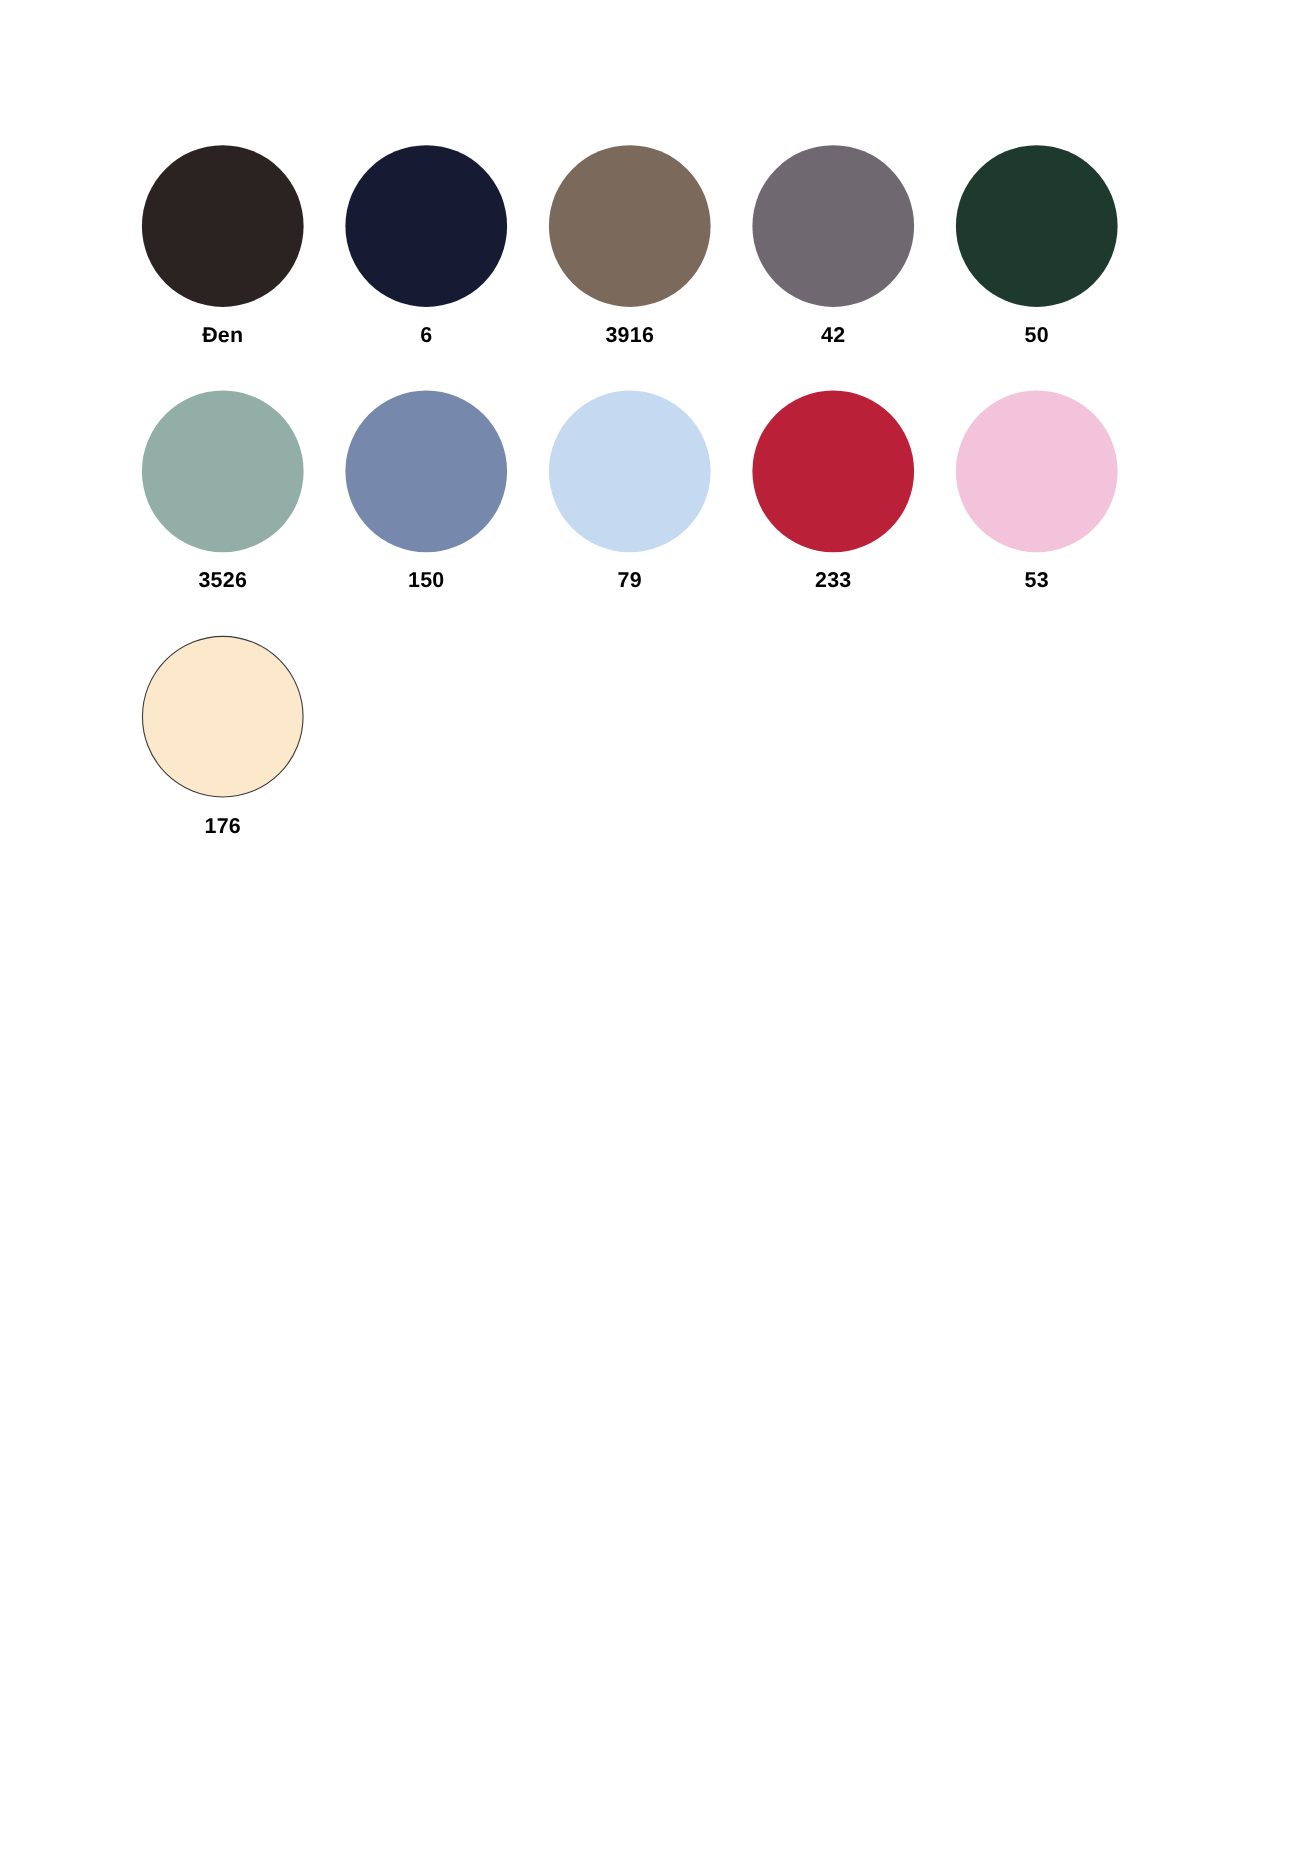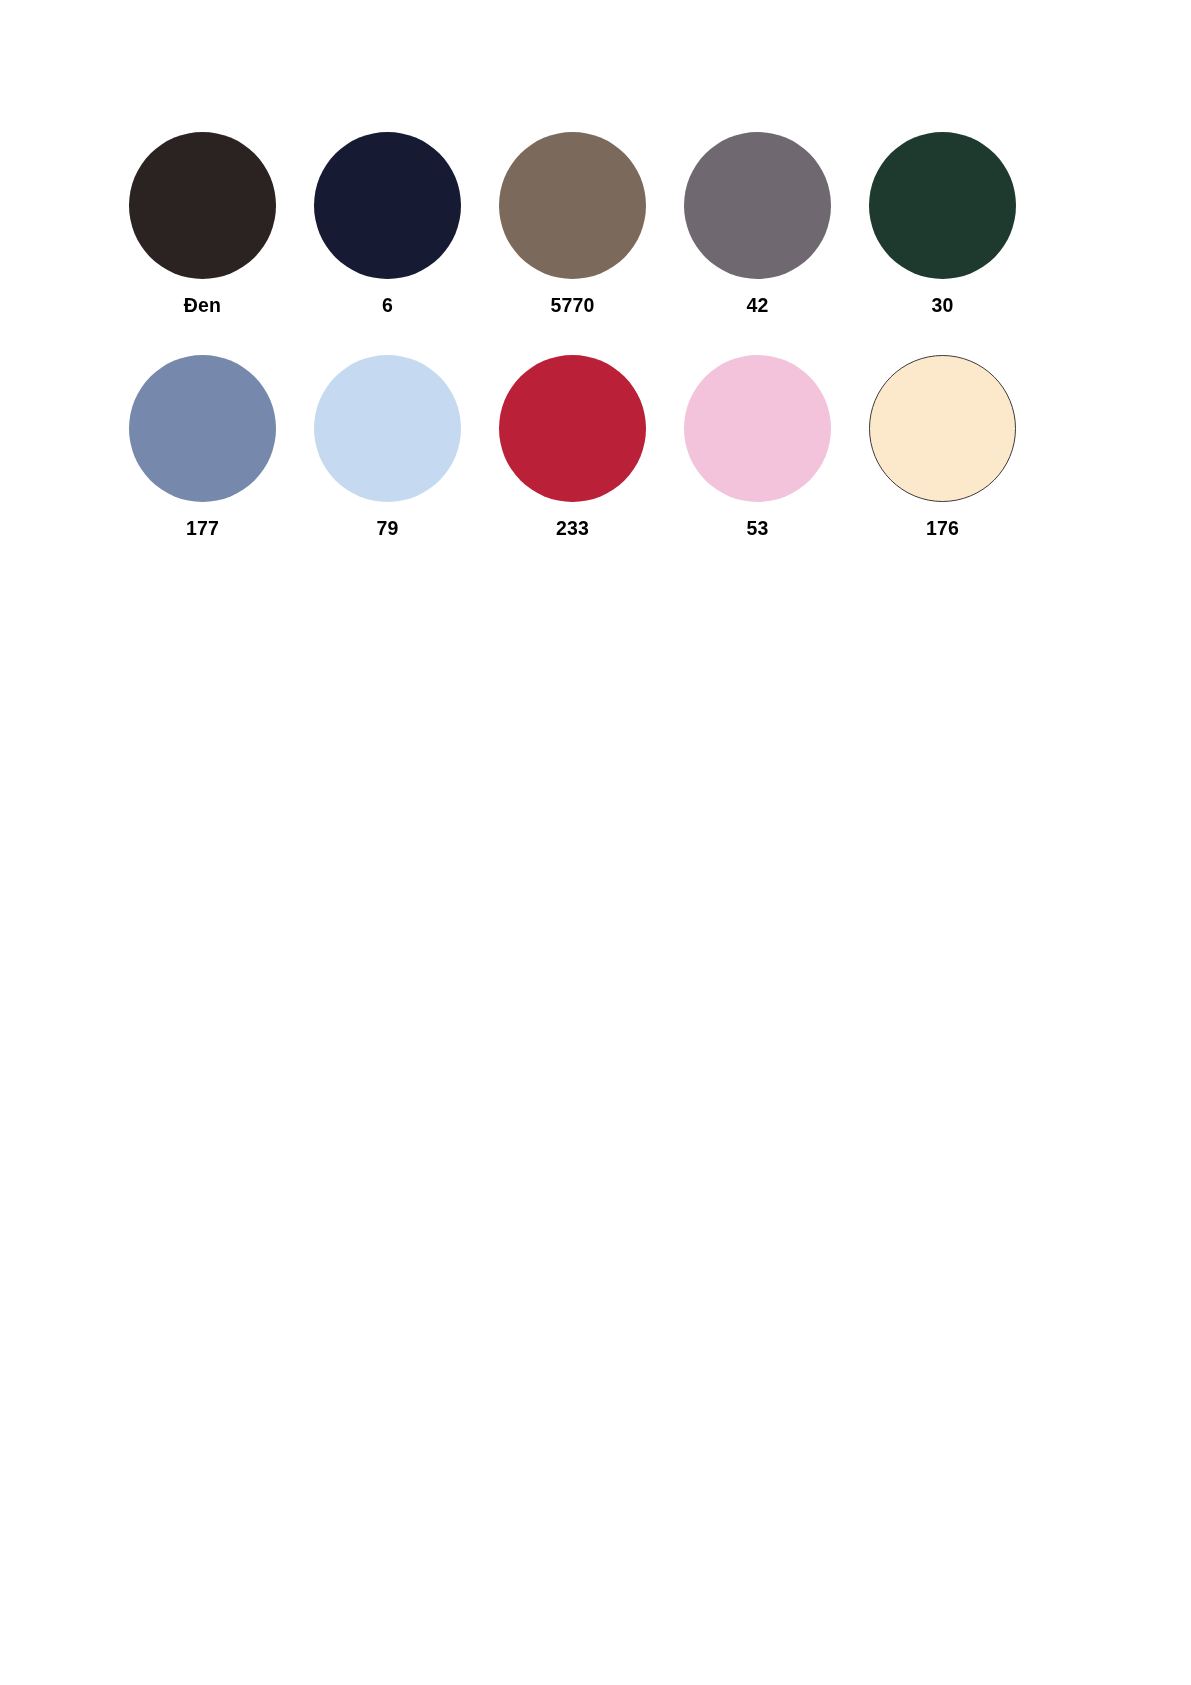--- a/index.html
+++ b/index.html
@@ -77,33 +77,37 @@
       <div class="swatch-cell">
         <div class="swatch-disc" style="background: rgb(43, 35, 34);"></div>
         <div class="swatch-label">Đen</div>
       </div>
       <div class="swatch-cell">
         <div class="swatch-disc" style="background: rgb(22, 26, 50);"></div>
         <div class="swatch-label">6</div>
       </div>
       <div class="swatch-cell">
         <div class="swatch-disc" style="background: rgb(123, 106, 92);"></div>
-        <div class="swatch-label">5770</div>
+        <div class="swatch-label">3916</div>
       </div>
       <div class="swatch-cell">
         <div class="swatch-disc" style="background: rgb(111, 104, 113);"></div>
         <div class="swatch-label">42</div>
       </div>
       <div class="swatch-cell">
         <div class="swatch-disc" style="background: rgb(30, 58, 47);"></div>
-        <div class="swatch-label">30</div>
+        <div class="swatch-label">50</div>
+      </div>
+      <div class="swatch-cell">
+        <div class="swatch-disc" style="background: rgb(147, 174, 166);"></div>
+        <div class="swatch-label">3526</div>
       </div>
       <div class="swatch-cell">
         <div class="swatch-disc" style="background: rgb(118, 136, 171);"></div>
-        <div class="swatch-label">177</div>
+        <div class="swatch-label">150</div>
       </div>
       <div class="swatch-cell">
         <div class="swatch-disc" style="background: rgb(197, 217, 240);"></div>
         <div class="swatch-label">79</div>
       </div>
       <div class="swatch-cell">
         <div class="swatch-disc" style="background: rgb(186, 32, 56);"></div>
         <div class="swatch-label">233</div>
       </div>
       <div class="swatch-cell">

